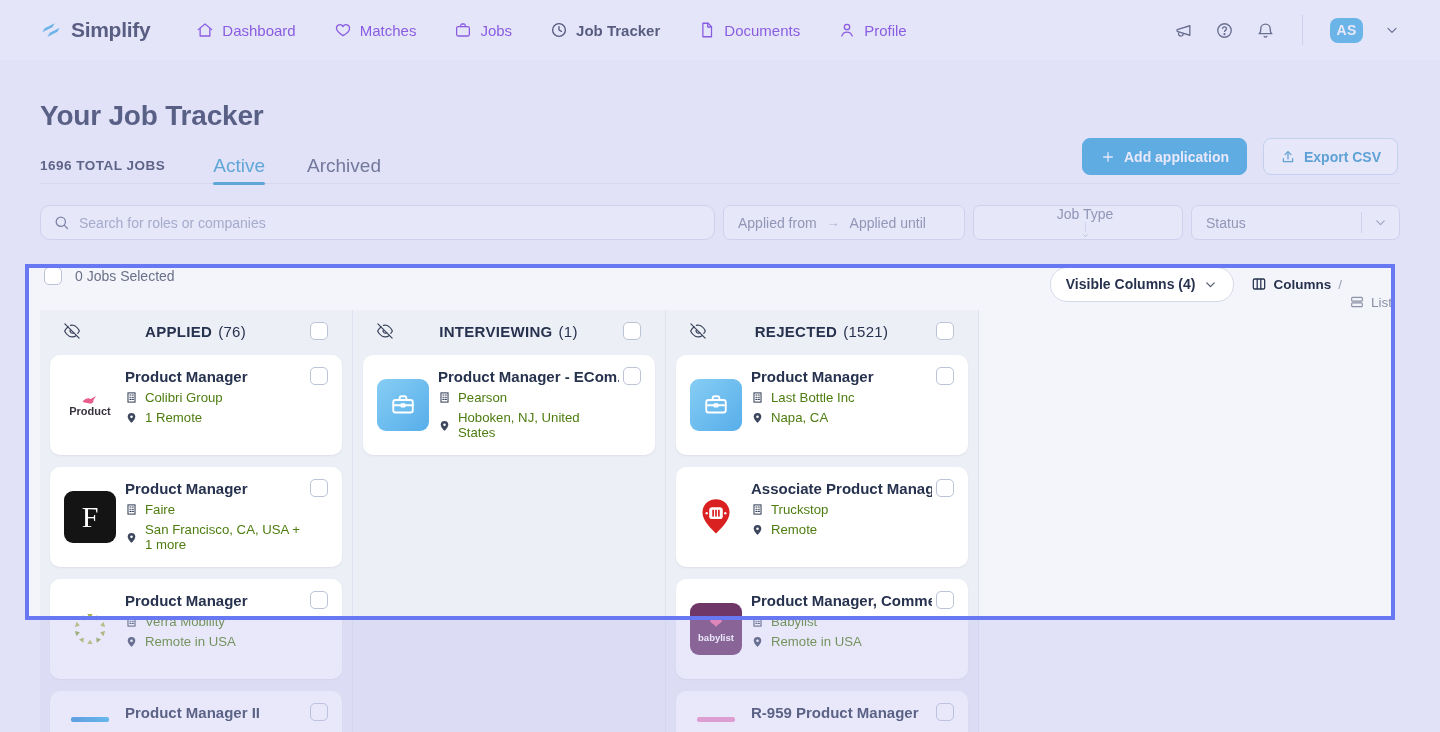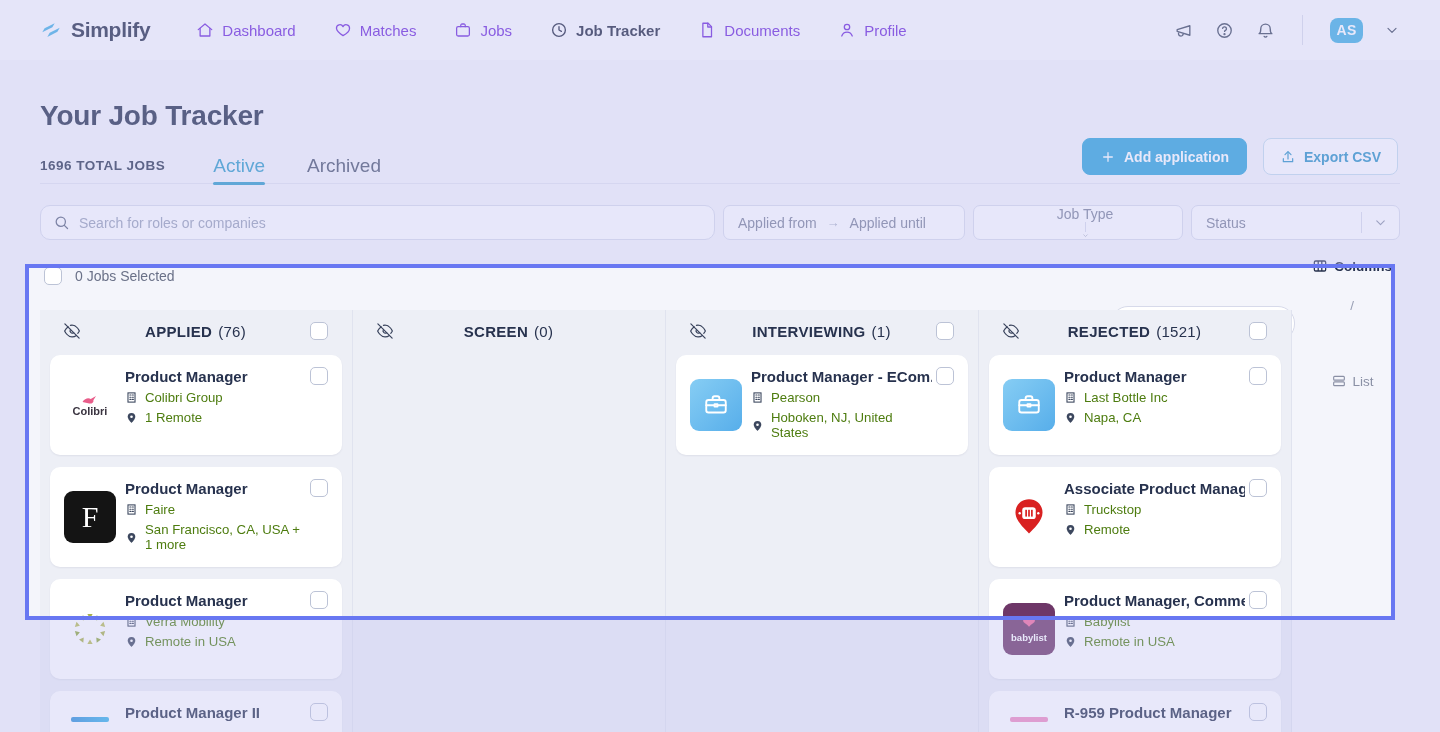--- a/index.html
+++ b/index.html
@@ -58,21 +58,21 @@
   .select-pill svg { width:15px; height:15px; margin:0 11px; color:#8b92a8; }
 
   
   .select-row-cb { position:absolute; left:44px; top:267px; }
   .cb { display:inline-block; width:18px; height:18px; border:1.5px solid #bcc3d6; border-radius:5px; background:#fff; cursor:pointer; flex:none; }
   .selected-label { position:absolute; left:75px; top:268px; font-size:14px; color:#6a7188; }
   .board-controls { position:absolute; top:258px; right:48px; display:flex; align-items:center; gap:17px; }
   .vis-cols-btn { height:35px; padding:0 15px; border:1px solid #d7daea; border-radius:17px; background:#fff;
                   display:flex; align-items:center; gap:8px; font-size:14px; font-weight:bold; color:#27324e; cursor:pointer; }
   .vis-cols-btn svg { width:15px; height:15px; color:#4a5568; }
-  .view-toggle { display:flex; align-items:center; gap:24px; font-size:13.5px;flex-direction:column; }
+  .view-toggle { display:flex; align-items:center; gap:7px; font-size:13.5px; }
   .view-toggle svg { width:16px; height:16px; }
   .vt-columns { display:flex; align-items:center; gap:6px; color:#27324e; font-weight:bold; cursor:pointer; }
   .vt-sep { color:#9aa0b5; }
   .vt-list { display:flex; align-items:flex-end; gap:6px; color:#8a90a5; cursor:pointer;margin-top:36px; }
 
   #columns { position:absolute; left:40px; top:310px; width:1252px; bottom:0; display:flex; }
   .col { width:313px; background:#edeff6; border-right:1px solid #e0e3ef; }
   .col-head { height:42px; display:flex; align-items:center; padding:0 24px 0 23px; }
   .col-head .eye { width:18px; height:18px; color:#39435c; cursor:pointer; flex:none; }
   .col-head .eye svg { width:18px; height:18px; }
@@ -292,21 +292,21 @@
             </svg></span>
           <span class="col-title"><b>APPLIED</b><span class="cnt">(76)</span></span>
           <span class="cb"></span>
         </div>
         <div class="cards">
           <div class="card">
             <div class="logo">
               <svg width="18" height="13" viewBox="0 0 24 16">
                 <path d="M2 10c3-5 8-6 11-4l7-4-3.5 5.5c.8 2.5-1.5 5-5.5 4.5L2 10z" fill="#e85d8a"></path>
               </svg>
-              <div class="colibri-word">Colibri</div>
+              <div class="colibri-word">Product</div>
             </div>
             <div class="card-main">
               <div class="card-title">Product Manager</div>
               <div class="crow">
                 <svg viewBox="0 0 24 24" fill="none" stroke="currentColor" stroke-width="2" stroke-linecap="round">
                   <rect x="5.5" y="3.5" width="13" height="17"></rect>
                   <path d="M9 7.5h2M13.5 7.5h2M9 11.5h2M13.5 11.5h2M9 15.5h2M13.5 15.5h2"></path>
                 </svg>
                 <span>Colibri Group</span>
               </div>
@@ -389,31 +389,20 @@
             <span class="cb"></span>
           </div>
         </div>
       </div>
       <div class="col">
         <div class="col-head">
           <span class="eye"><svg viewBox="0 0 24 24" fill="none" stroke="currentColor" stroke-width="1.6" stroke-linecap="round" stroke-linejoin="round">
               <path d="M17.9 17.9A9.6 9.6 0 0 1 12 19.8C5.6 19.8 2.2 12 2.2 12a17.6 17.6 0 0 1 4.8-5.6M9.9 4.5A8.8 8.8 0 0 1 12 4.2c6.4 0 9.8 7.8 9.8 7.8a17.7 17.7 0 0 1-2.1 3.1M10 10a3 3 0 0 0 4.2 4.2"></path>
               <path d="m2.5 2.5 19 19"></path>
             </svg></span>
-          <span class="col-title"><b>SCREEN</b><span class="cnt">(0)</span></span>
-          <span class="cb-spacer"></span>
-        </div>
-        <div class="cards"></div>
-      </div>
-      <div class="col">
-        <div class="col-head">
-          <span class="eye"><svg viewBox="0 0 24 24" fill="none" stroke="currentColor" stroke-width="1.6" stroke-linecap="round" stroke-linejoin="round">
-              <path d="M17.9 17.9A9.6 9.6 0 0 1 12 19.8C5.6 19.8 2.2 12 2.2 12a17.6 17.6 0 0 1 4.8-5.6M9.9 4.5A8.8 8.8 0 0 1 12 4.2c6.4 0 9.8 7.8 9.8 7.8a17.7 17.7 0 0 1-2.1 3.1M10 10a3 3 0 0 0 4.2 4.2"></path>
-              <path d="m2.5 2.5 19 19"></path>
-            </svg></span>
           <span class="col-title"><b>INTERVIEWING</b><span class="cnt">(1)</span></span>
           <span class="cb"></span>
         </div>
         <div class="cards">
           <div class="card">
             <div class="logo grad">
               <svg width="30" height="30" viewBox="0 0 24 24" fill="none" stroke="#fff" stroke-width="1.5" stroke-linecap="round" stroke-linejoin="round">
                 <rect x="4.2" y="8" width="15.6" height="10" rx="1.8"></rect>
                 <path d="M9.3 8V6.6A1.6 1.6 0 0 1 10.9 5h2.2a1.6 1.6 0 0 1 1.6 1.6V8"></path>
                 <path d="M4.2 12.2h6M13.8 12.2h6M10.8 11.4h2.4v1.8h-2.4z"></path>

